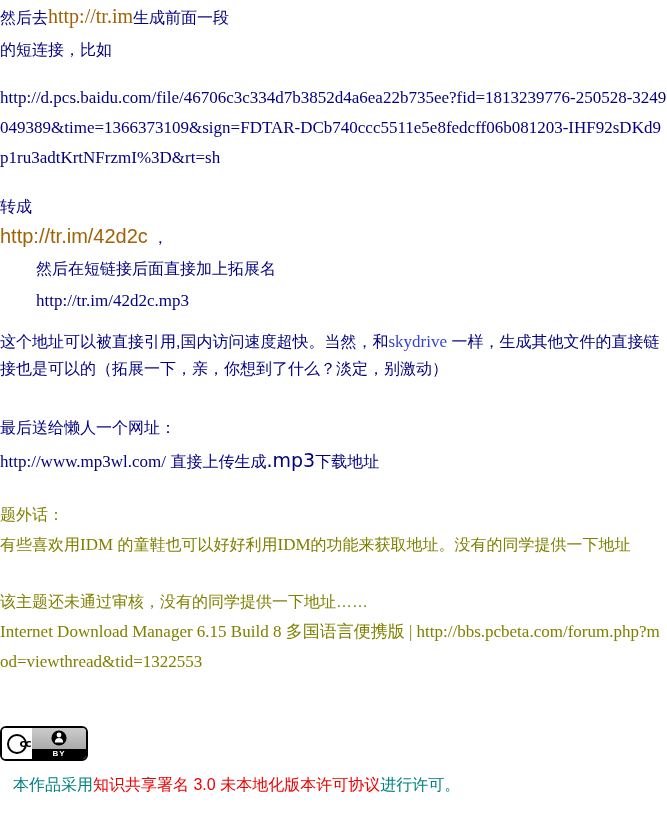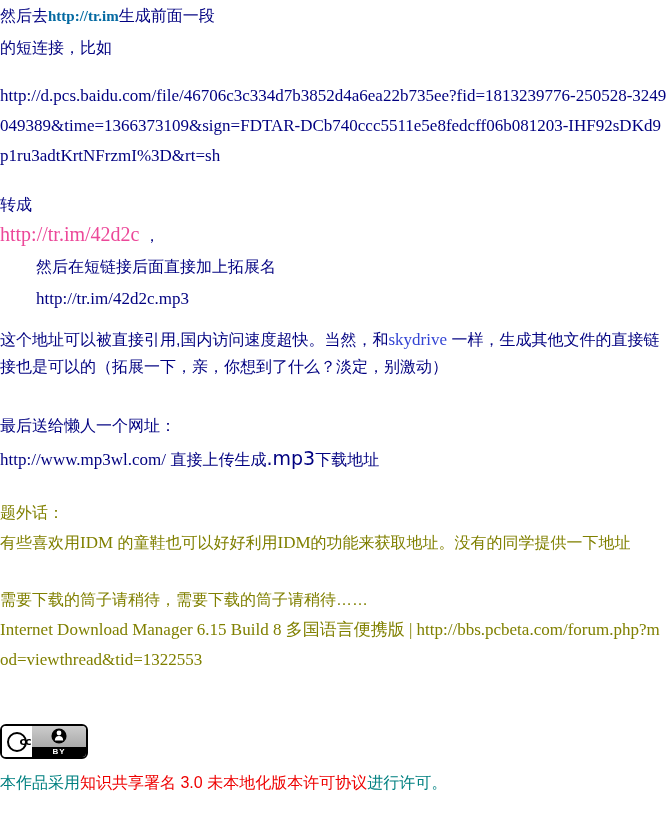--- a/index.html
+++ b/index.html
@@ -4,28 +4,28 @@
 <style>
   html, body { margin: 0; padding: 0; background: #ffffff; }
   body {
     width: 667px;
     font-family: "Liberation Sans", sans-serif;
     color: #000080;
   }
   p { margin: 0; }
 
   .p-intro   { line-height: 32px; font-size: 16px; }
-  .red-link  { color: #0369a1; font-family: "Liberation Serif", serif; font-size: 15px; text-decoration: none; cursor: pointer; font-weight: bold; }
+  .red-link  { color: #a16207; font-family: "Liberation Serif", serif; font-size: 20px; text-decoration: none; cursor: pointer; }
 
   .p-baidu   { margin-top: 17px; line-height: 30px; font-family: "Liberation Serif", serif; font-size: 17px; word-break: break-all; }
 
   .p-convert { margin-top: 20px; }
   .convert-label { display: block; font-size: 16px; line-height: 28px; font-family: Liberation Serif, serif; }
   .convert-line2 { display: block; line-height: 30px; }
-  .short-link { font-size: 20px; color: #ec4899; font-family: Liberation Serif, serif; text-decoration: none; cursor: pointer; }
+  .short-link { font-size: 20px; color: #a16207; font-family: Liberation Sans, sans-serif; text-decoration: none; cursor: pointer; }
   .comma { font-size: 16px; color: #000080; }
 
   .p-ext { font-size: 16px; line-height: 32px; padding-left: 36px; }
   .mp3-link { font-family: "Liberation Serif", serif; font-size: 17px; }
 
   .p-usage { margin-top: 11px; font-size: 16px; line-height: 27px; }
   .skydrive-link { font-family: "Liberation Serif", serif; font-size: 17px; color: #3344d4; text-decoration: none; cursor: pointer; }
 
   .p-lazy-intro { margin-top: 31px; font-size: 16px; line-height: 30px; }
   .p-lazy { margin-top: 2px; font-size: 16px; line-height: 30px; }
@@ -69,21 +69,21 @@
     display: flex; align-items: flex-start; justify-content: center;
     padding-top: 2px;
   }
   .cc-by-strip {
     position: absolute; left: 0; right: 0; bottom: 0;
     height: 10px; background: #000;
     color: #fff; font-size: 8px; line-height: 10px;
     font-weight: bold; text-align: center; letter-spacing: 1px;
   }
 
-  .p-license { margin-top: 13px; font-size: 16px; line-height: 22px; color: #008080; }
+  .p-license { margin-top: 13px; font-size: 16px; line-height: 22px; color: #008080; padding-left: 13px; }
   .license-link { color: #ee0000; text-decoration: none; cursor: pointer; }
 </style>
 </head>
 <body>
 
 <div>
 
   <p class="p-intro"><span>然后去</span><a class="red-link">http://tr.im</a><span>生成前面一段</span><br><span>的短连接，比如</span></p>
 
   <p class="p-baidu">http://d.pcs.baidu.com/file/46706c3c334d7b3852d4a6ea22b735ee?fid=1813239776-250528-3249049389&amp;time=1366373109&amp;sign=FDTAR-DCb740ccc5511e5e8fedcff06b081203-IHF92sDKd9p1ru3adtKrtNFrzmI%3D&amp;rt=sh</p>
@@ -96,21 +96,21 @@
   <p class="p-ext"><span>然后在短链接后面直接加上拓展名</span><br><span class="mp3-link">http://tr.im/42d2c.mp3</span></p>
 
   <p class="p-usage"><span>这个地址可以被直接引用,国内访问速度超快。当然，和</span><a class="skydrive-link">skydrive</a><span> 一样，生成其他文件的直接链接也是可以的（拓展一下，亲，你想到了什么？淡定，别激动）</span></p>
 
   <p class="p-lazy-intro"><span>最后送给懒人一个网址：</span></p>
 
   <p class="p-lazy"><span class="mp3wl-url">http://www.mp3wl.com/</span><span> 直接上传生成</span><span class="mp3-ext">.mp3</span><span>下载地址</span></p>
 
   <p class="p-aside"><span>题外话：</span><br><span>有些喜欢用</span><span class="idm">IDM</span><span> 的童鞋也可以好好利用</span><span class="idm">IDM</span><span>的功能来获取地址。没有的同学提供一下地址</span></p>
 
-  <p class="p-pending"><span>需要下载的筒子请稍待，需要下载的筒子请稍待……</span><br><span class="pending-latin">Internet Download Manager 6.15 Build 8 多国语言便携版 | </span><span class="pending-latin">http://bbs.pcbeta.com/forum.php?mod=viewthread&amp;tid=1322553</span></p>
+  <p class="p-pending"><span>该主题还未通过审核，没有的同学提供一下地址……</span><br><span class="pending-latin">Internet Download Manager 6.15 Build 8 多国语言便携版 | </span><span class="pending-latin">http://bbs.pcbeta.com/forum.php?mod=viewthread&amp;tid=1322553</span></p>
 
   <a class="cc-badge">
     <span class="cc-left">
       <span class="cc-circle">cc</span>
     </span>
     <span class="cc-right">
       <svg width="16" height="16" viewBox="0 0 18 18">
         <circle cx="9" cy="9" r="8.5" fill="#000"></circle>
         <circle cx="9" cy="5.6" r="2.7" fill="#fff"></circle>
         <path d="M4.3 14 c0-3.4 2.1-5 4.7-5 s4.7 1.6 4.7 5 z" fill="#fff"></path>

